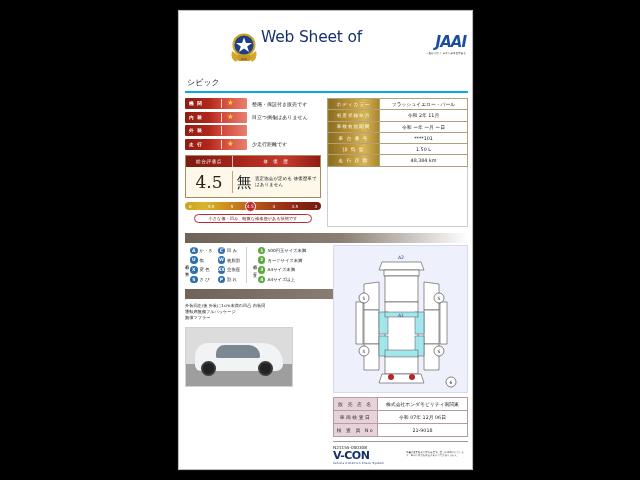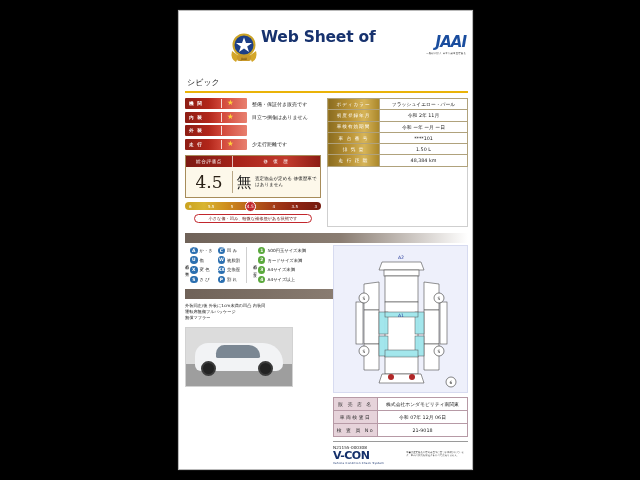--- a/index.html
+++ b/index.html
@@ -23,31 +23,31 @@
   }
   .sheet-inner { position:absolute; left:6px; top:6px; width:283px; height:448px; }
 
   
   .hdr { position:relative; height:60px; }
   .hdr-emblem {
     position:absolute; left:42px; top:14px; width:34px; height:34px;
   }
   .hdr-title {
     position:absolute; left:76px; top:12px; width:160px;
-    color:#17326e; font-weight:bold; font-size:15.5px; line-height:17px;
+    color:#17326e; font-weight:normal; font-size:15.5px; line-height:17px;
     font-family:"DejaVu Sans", sans-serif; letter-spacing:-0.2px;
   }
   .hdr-title .l2 { padding-left:14px; display:block; }
   .jaai {
     position:absolute; right:2px; top:16px; text-align:right;
   }
   .jaai-mark { color:#1a4d9e; font-weight:bold; font-size:15px; letter-spacing:-1px; font-style:italic; }
   .jaai-sub { font-size:2.4px; color:#333; letter-spacing:0.2px; margin-top:1px; }
 
-  .model-row { position:relative; height:16px; border-bottom:2px solid #eab308; }
+  .model-row { position:relative; height:16px; border-bottom:2px solid #0ea5e9; }
   .model-name { position:absolute; left:2px; top:0px; font-size:8px; color:#1a1a1a; font-family:"DejaVu Sans", sans-serif; }
 
   
   .cols { display:flex; gap:6px; margin-top:5px; }
   .colL { width:136px; }
   .colR { width:141px; }
 
   
   .rrow {
     display:flex; align-items:center; height:11.5px; margin-bottom:2px;

